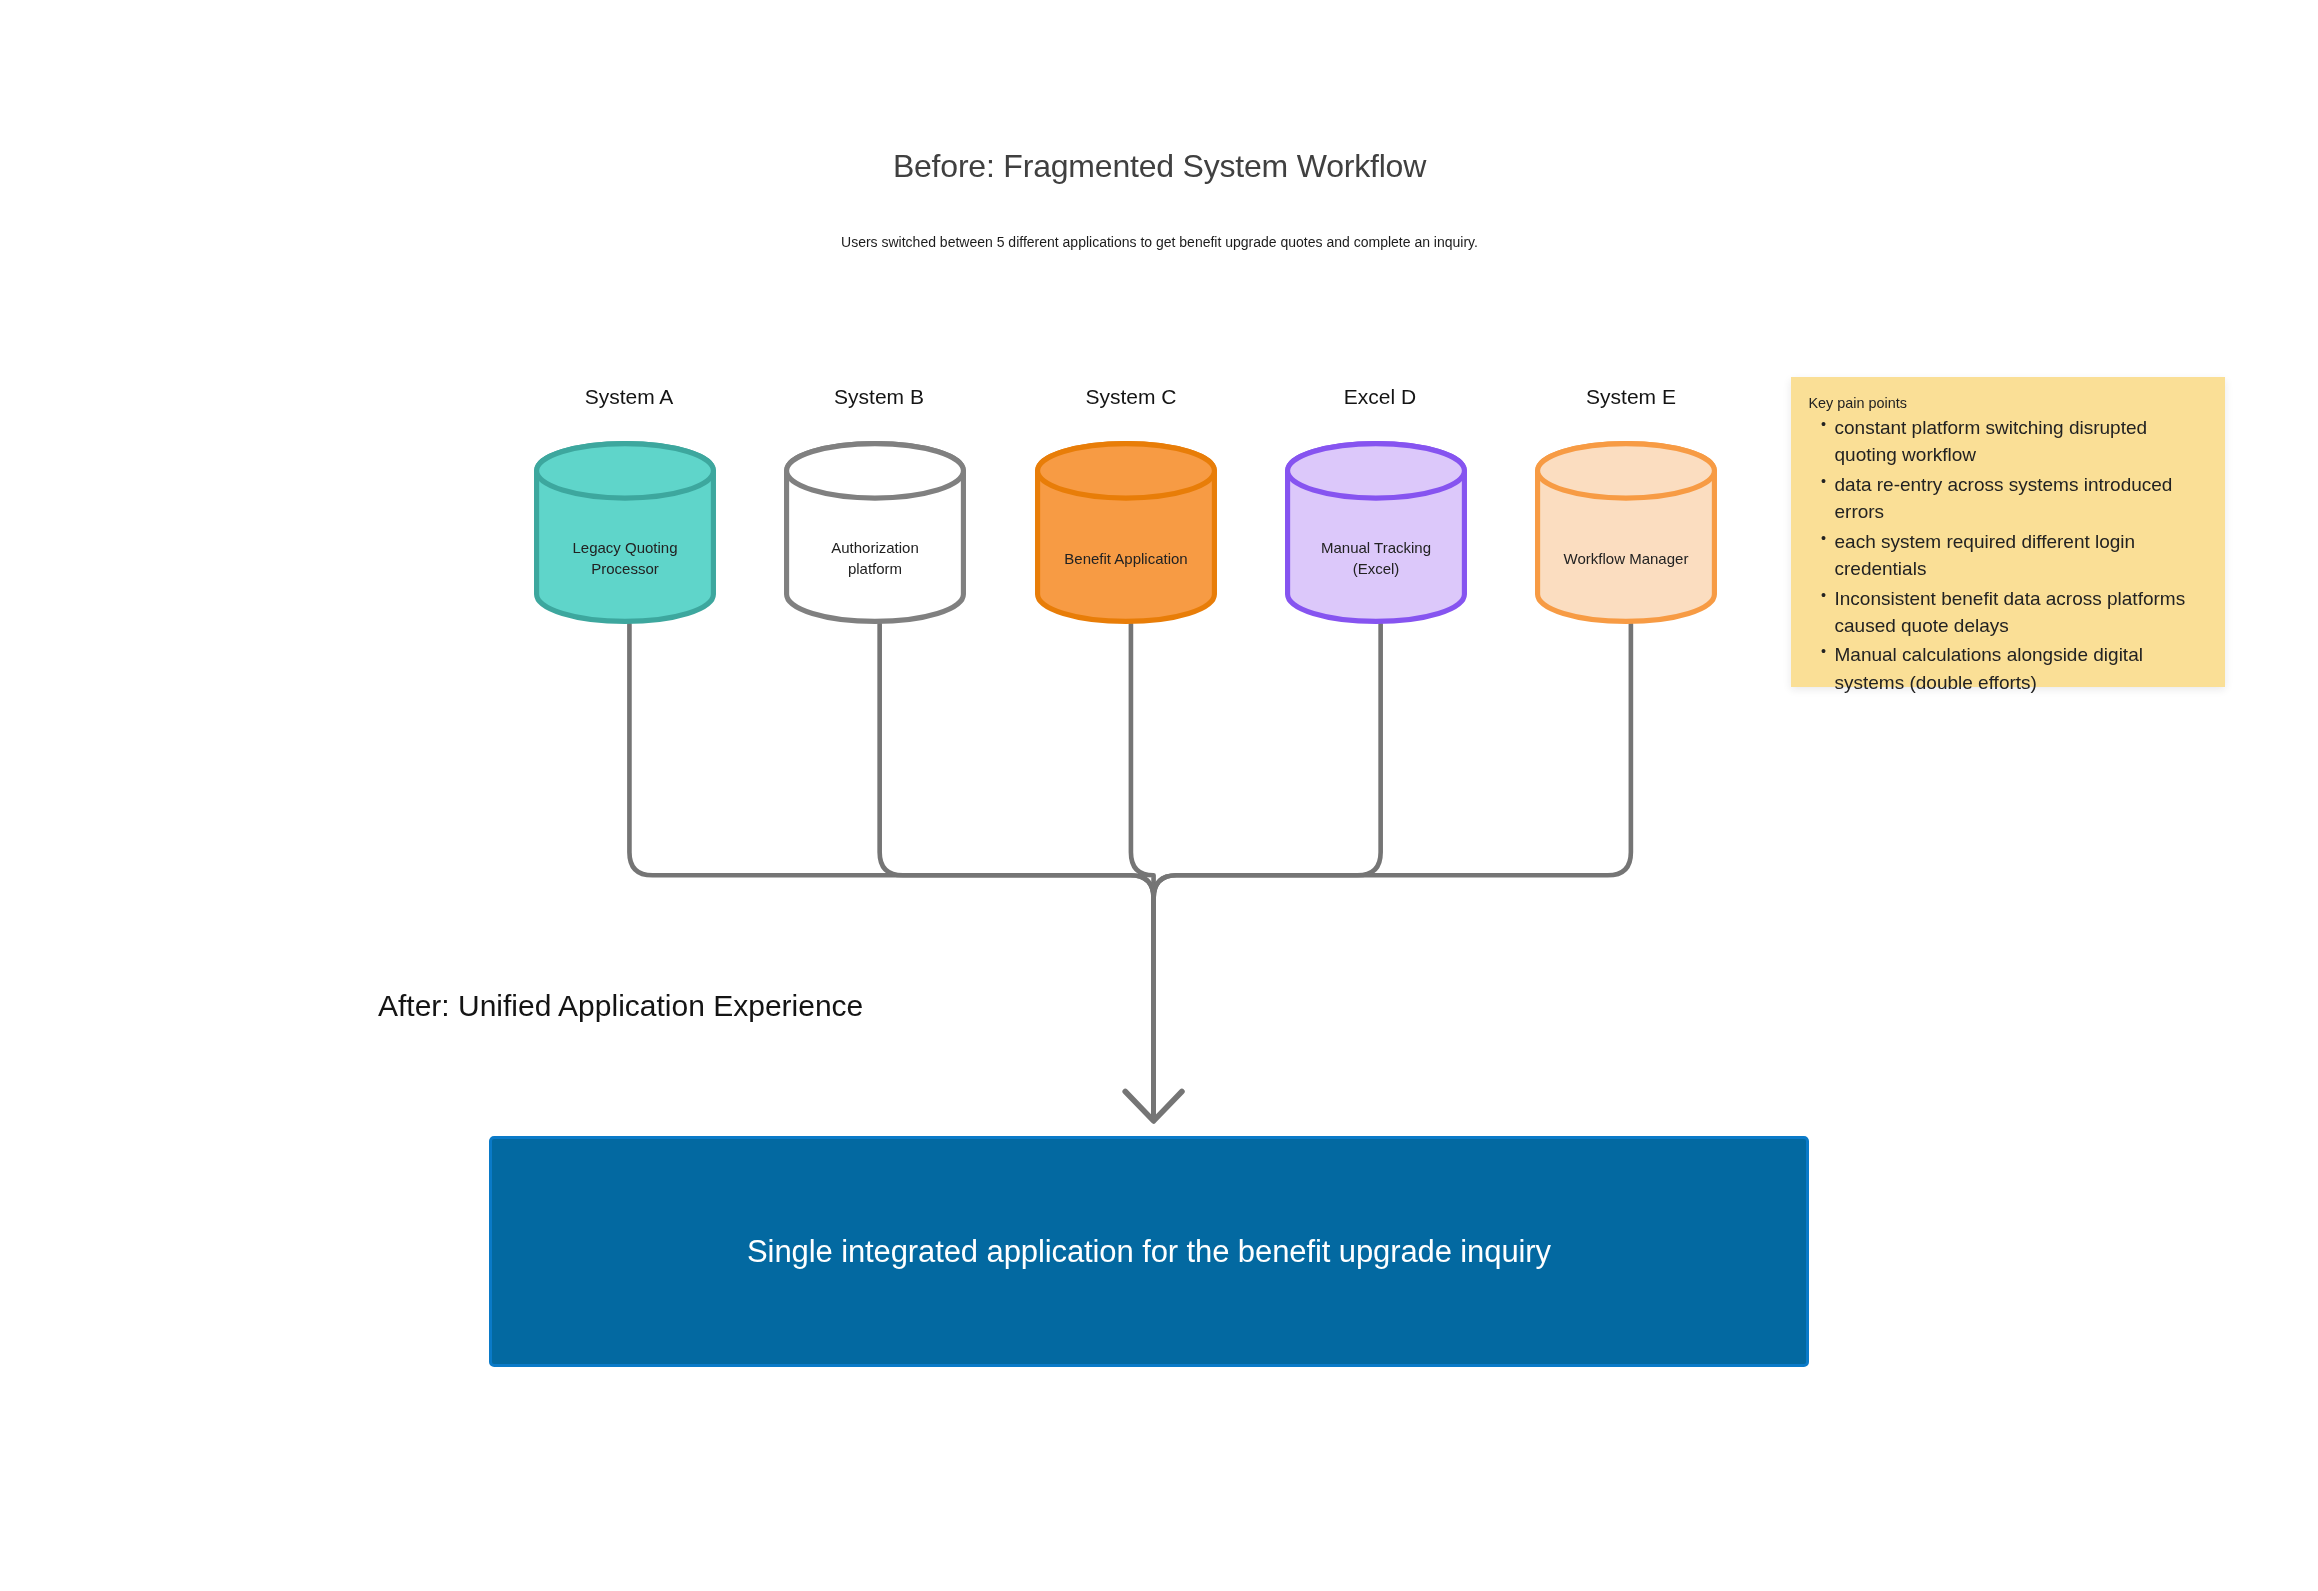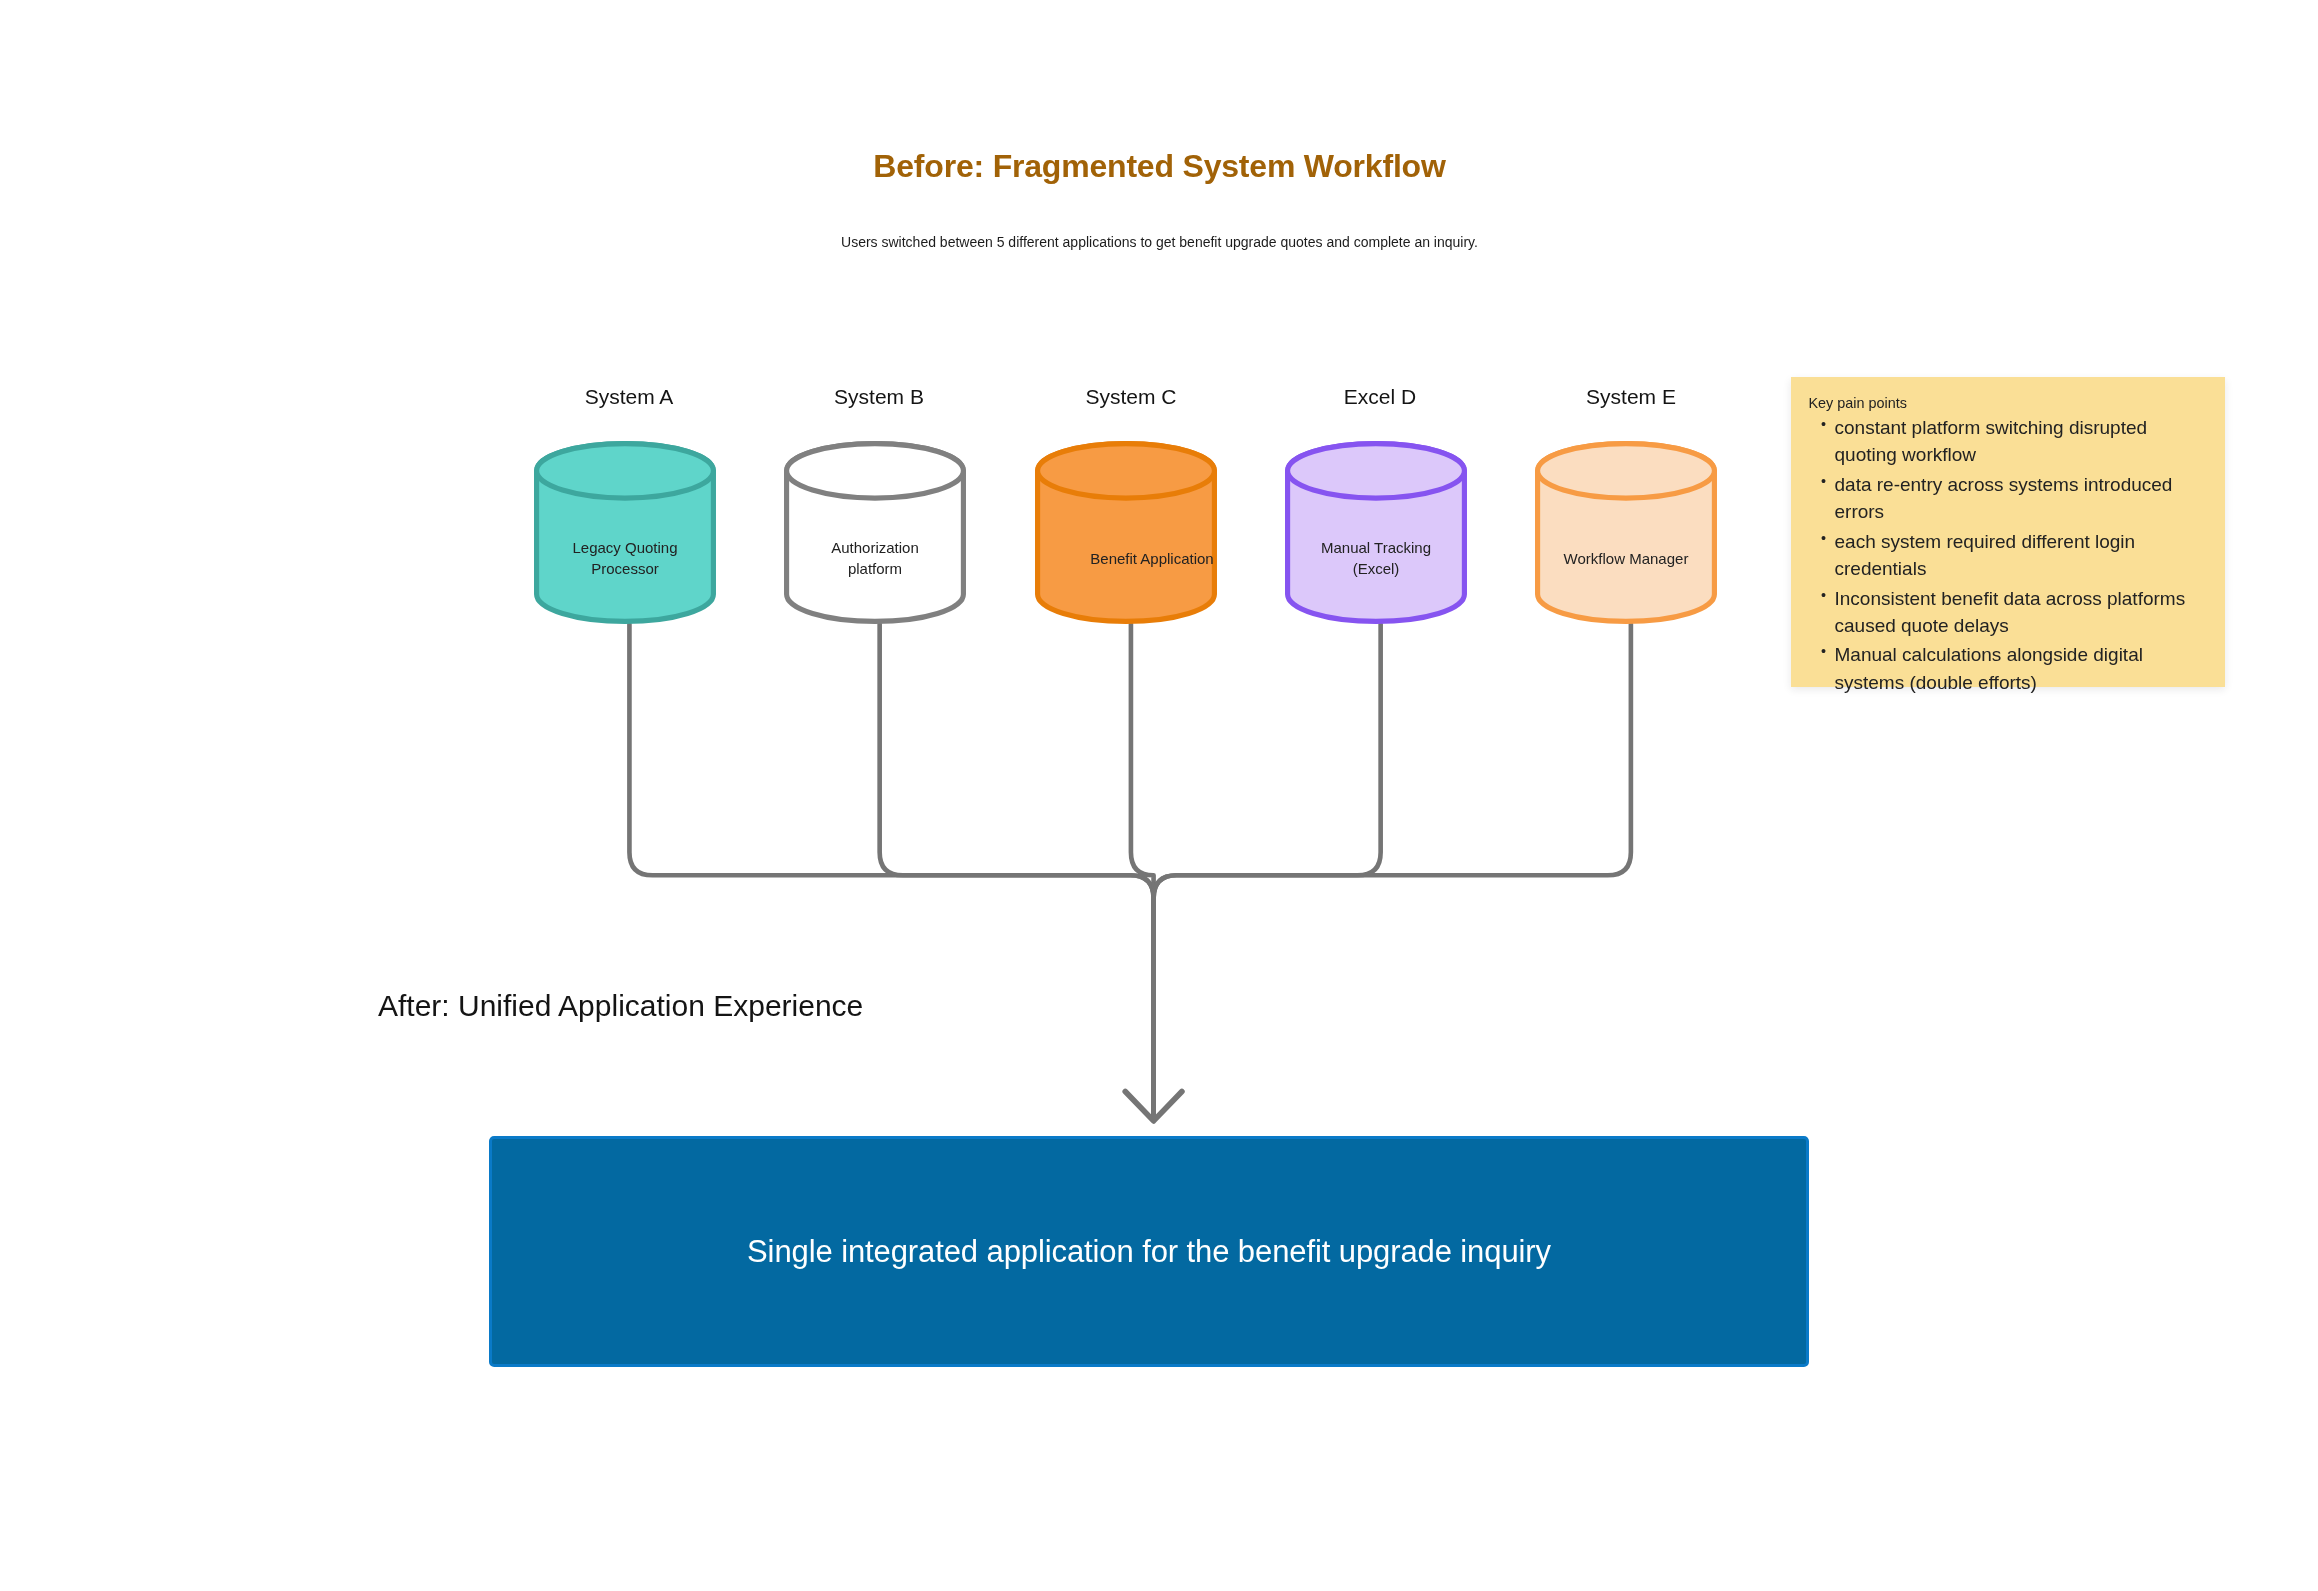--- a/index.html
+++ b/index.html
@@ -23,23 +23,23 @@
   }
 
   
   #before-title {
     position: absolute;
     left: 0;
     top: 148px;
     width: 2319px;
     text-align: center;
     font-size: 32px;
-    font-weight: 700;
+    font-weight: 400;
     letter-spacing: -0.2px;
-    color: #a16207;
+    color: #404040;
   }
   #before-subtitle {
     position: absolute;
     left: 0;
     top: 234px;
     width: 2319px;
     text-align: center;
     font-size: 14px;
     font-weight: 400;
     color: #1c1c1c;
@@ -201,21 +201,21 @@
       <div>platform</div>
     </div>
   </div>
 
   <div class="sys-label" style="left:1028px; top:385px; width:206px;">System C</div>
   <div class="cyl" style="left:1035px; top:441px; width:182px; height:183px;">
     <svg viewBox="0 0 354 356" width="182" height="183">
       <path d="M5 58 A172 53 0 0 1 349 58 L349 298 A172 53 0 0 1 5 298 Z" fill="#f79b44" stroke="#e87d08" stroke-width="10"></path>
       <ellipse cx="177" cy="58" rx="172" ry="53" fill="#f79b44" stroke="#e87d08" stroke-width="10"></ellipse>
     </svg>
-    <div class="cyl-text" style="top:107px;margin-left:26px;">
+    <div class="cyl-text" style="top:107px;">
       <div>Benefit Application</div>
     </div>
   </div>
 
   <div class="sys-label" style="left:1277px; top:385px; width:206px;">Excel D</div>
   <div class="cyl" style="left:1285px; top:441px; width:182px; height:183px;">
     <svg viewBox="0 0 354 356" width="182" height="183">
       <path d="M5 58 A172 53 0 0 1 349 58 L349 298 A172 53 0 0 1 5 298 Z" fill="#dcc8fa" stroke="#8654f0" stroke-width="10"></path>
       <ellipse cx="177" cy="58" rx="172" ry="53" fill="#dcc8fa" stroke="#8654f0" stroke-width="10"></ellipse>
     </svg>

